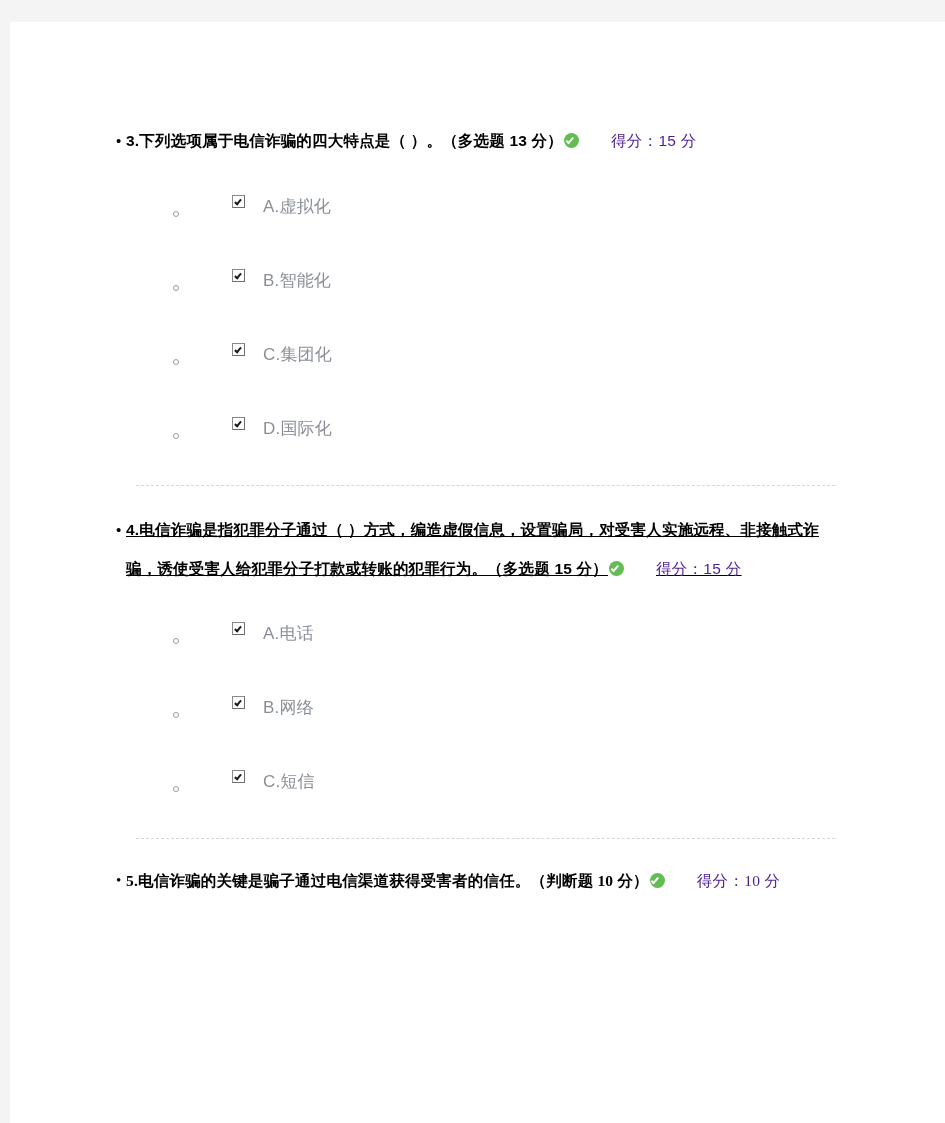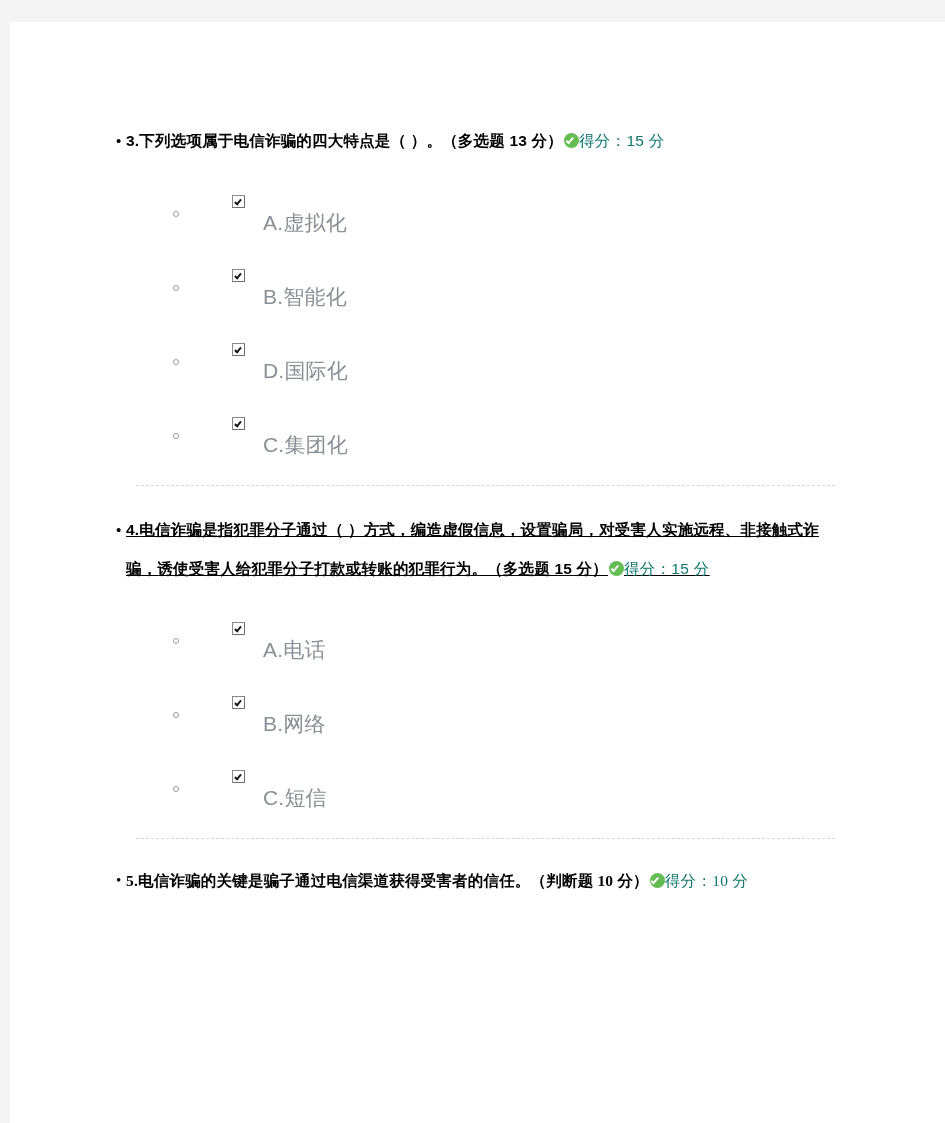--- a/index.html
+++ b/index.html
@@ -81,24 +81,25 @@
     left: 3.6px;
     top: 3.2px;
     width: 4px;
     height: 7.5px;
     border: solid #ffffff;
     border-width: 0 2px 2px 0;
     transform: rotate(42deg);
     box-sizing: border-box;
   }
   .score-text {
-    color: #0f766e;
+    color: #4c1d95;
     font-size: 15.5px;
     font-weight: normal;
     letter-spacing: 0.3px;
+    padding-left: 32px;
   }
 
   
   .option-list {
     list-style: none;
     margin: 0;
     padding: 0;
   }
   .option-item {
     position: relative;
@@ -141,24 +142,24 @@
     left: 3px;
     top: 1.5px;
     width: 4px;
     height: 7px;
     border: solid #1a1a1a;
     border-width: 0 2px 2px 0;
     transform: rotate(40deg);
     box-sizing: border-box;
   }
   .opt-label {
-    font-size: 21px;
+    font-size: 17px;
     color: #8a8f96;
     margin-left: 18px;
-    margin-top: 14px;
+    margin-top: 0;
     white-space: nowrap;
     letter-spacing: 0.2px;
   }
 
   
   .separator {
     height: 0;
     border-top: 1px dashed #d6d6d6;
     margin: 0 110px 0 126px;
   }
@@ -189,28 +190,28 @@
             <span class="opt-bullet"></span>
             <span class="opt-row">
               <span class="checkbox checked"></span>
               <span class="opt-label">B.智能化</span>
             </span>
           </li>
           <li class="option-item">
             <span class="opt-bullet"></span>
             <span class="opt-row">
               <span class="checkbox checked"></span>
+              <span class="opt-label">C.集团化</span>
+            </span>
+          </li>
+          <li class="option-item">
+            <span class="opt-bullet"></span>
+            <span class="opt-row">
+              <span class="checkbox checked"></span>
               <span class="opt-label">D.国际化</span>
-            </span>
-          </li>
-          <li class="option-item">
-            <span class="opt-bullet"></span>
-            <span class="opt-row">
-              <span class="checkbox checked"></span>
-              <span class="opt-label">C.集团化</span>
             </span>
           </li>
         </ul>
       </li>
 
       <div class="separator" style="margin-top:6px;"></div>
 
       <li class="question-item" style="padding-top:24px;">
         <div class="q-text-wrap" style="padding-right:105px;text-decoration:underline;">
           <span class="q-bullet"></span>

